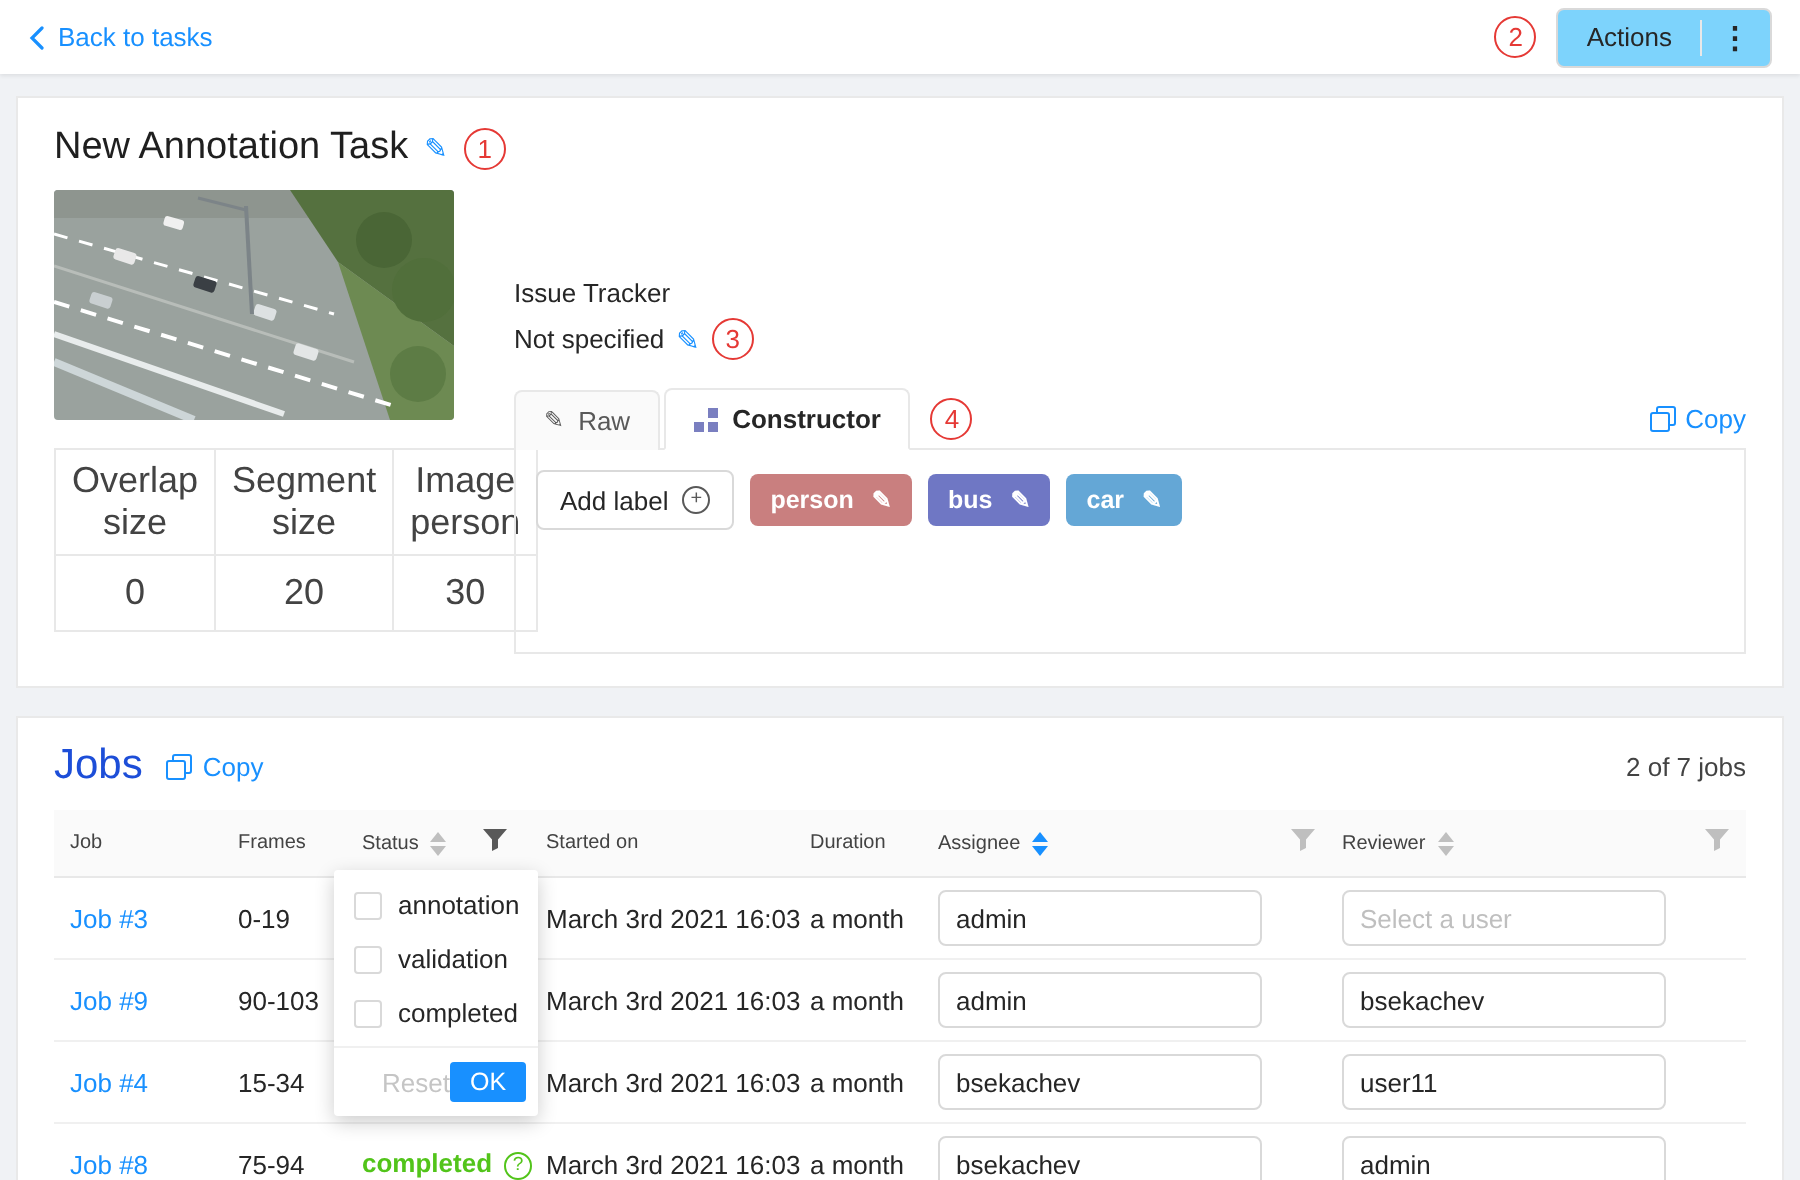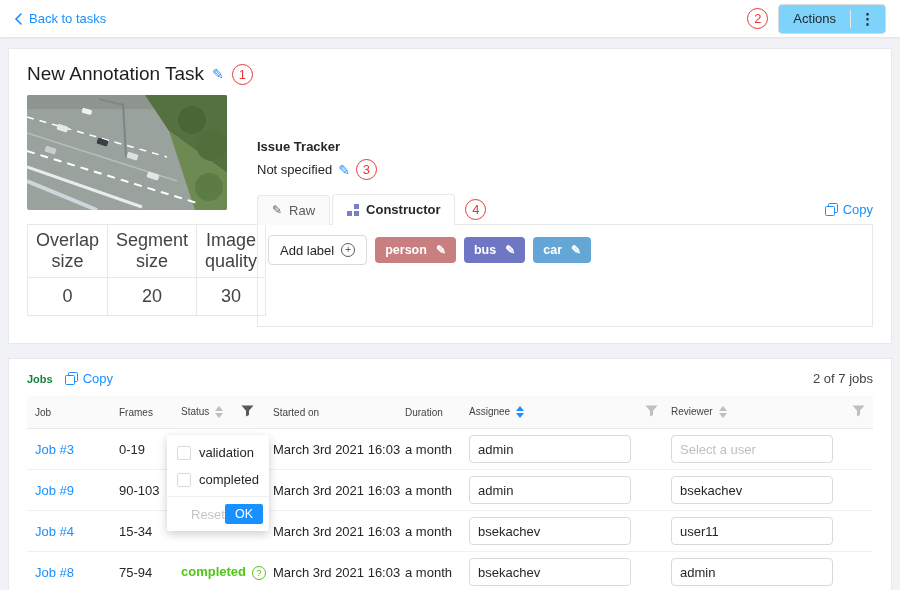--- a/index.html
+++ b/index.html
@@ -64,21 +64,21 @@
   .assigned { display:flex; align-items:center; gap:8px; }
   .assigned .lbl { color:#9b9b9b; }
   .text-input {
     height:28px; border:1px solid #d9d9d9; border-radius:4px; padding:0 8px;
     font-size:13px; color:#262626; font-family:"Liberation Sans",sans-serif;
     background:#fff; outline:none; width:160px;
   }
   .text-input::placeholder { color:#bfbfbf; }
 
   .issue-block { margin-top:14px; }
-  .issue-label { font-weight:bold; font-size:13px; color:#262626;margin-top:44px; }
+  .issue-label { font-weight:normal; font-size:13px; color:#262626;margin-top:44px; }
   .issue-value-row { display:flex; align-items:center; gap:6px; margin-top:5px; }
   .issue-value { font-size:13px; color:#262626; }
 
   
   .tab-bar { display:flex; align-items:center; margin-top:14px; border-bottom:1px solid #e8e8e8; }
   .tab {
     display:flex; align-items:center; gap:7px; padding:7px 14px; cursor:pointer;
     border:1px solid #e8e8e8; border-bottom:none; border-radius:4px 4px 0 0;
     background:#fafafa; color:#595959; margin-right:2px; margin-bottom:-1px; font-size:13px;
   }
@@ -102,21 +102,21 @@
   }
   .chip {
     display:flex; align-items:center; gap:9px; height:26px; padding:0 10px;
     border-radius:4px; color:#fff; font-size:12.5px; font-weight:bold;
     margin-top:2px; cursor:pointer;
   }
   .chip .pencil { color:#fff; font-size:12px; }
 
   
   .jobs-head { display:flex; align-items:center; }
-  .jobs-title { font-size:11px; font-weight:bold; color:#15803d; }
+  .jobs-title { font-size:21px; font-weight:normal; color:#1d4ed8; }
   .jobs-head .copy-link { margin-left:12px; }
   .jobs-count { margin-left:auto; color:#434343; }
 
   table.jobs { width:100%; border-collapse:collapse; table-layout:fixed; margin-top:10px; }
   table.jobs th {
     background:#fafafa; border-bottom:1px solid #e8e8e8; padding:9px 8px;
     text-align:left; font-weight:400; color:#434343; font-size:10px; white-space:nowrap;
     cursor:pointer;
   }
   table.jobs td {
@@ -212,21 +212,21 @@
           <rect x="55" y="14" width="10" height="5" rx="1.5" fill="#f0f0f0" transform="rotate(16 60 16)"></rect>
           <rect x="120" y="78" width="12" height="6" rx="1.5" fill="#e3e6e6" transform="rotate(18 126 81)"></rect>
           <line x1="96" y1="8" x2="99" y2="62" stroke="#7c8488" stroke-width="2"></line>
           <line x1="96" y1="10" x2="72" y2="4" stroke="#7c8488" stroke-width="1.5"></line>
         </svg>
         <table class="params-table">
           <tbody>
               <tr>
             <th>Overlap size</th>
             <th>Segment size</th>
-            <th>Image quality</th>
+            <th>Image person</th>
           </tr>
           <tr>
             <td>0</td>
             <td>20</td>
             <td>30</td>
           </tr>
         </tbody>
           </table>
       </div>
 
@@ -399,20 +399,24 @@
           <td></td>
           <td><input class="text-input" value="admin" style=""></td>
           <td></td>
         </tr>
       </tbody>
     </table>
 
     <div class="filter-dropdown">
       <div class="filter-item">
         <span class="checkbox"></span>
+        <span>annotation</span>
+      </div>
+      <div class="filter-item">
+        <span class="checkbox"></span>
         <span>validation</span>
       </div>
       <div class="filter-item">
         <span class="checkbox"></span>
         <span>completed</span>
       </div>
       <div class="filter-footer">
         <span class="reset-lbl">Reset</span>
         <button class="ok-btn">OK</button>
       </div>

